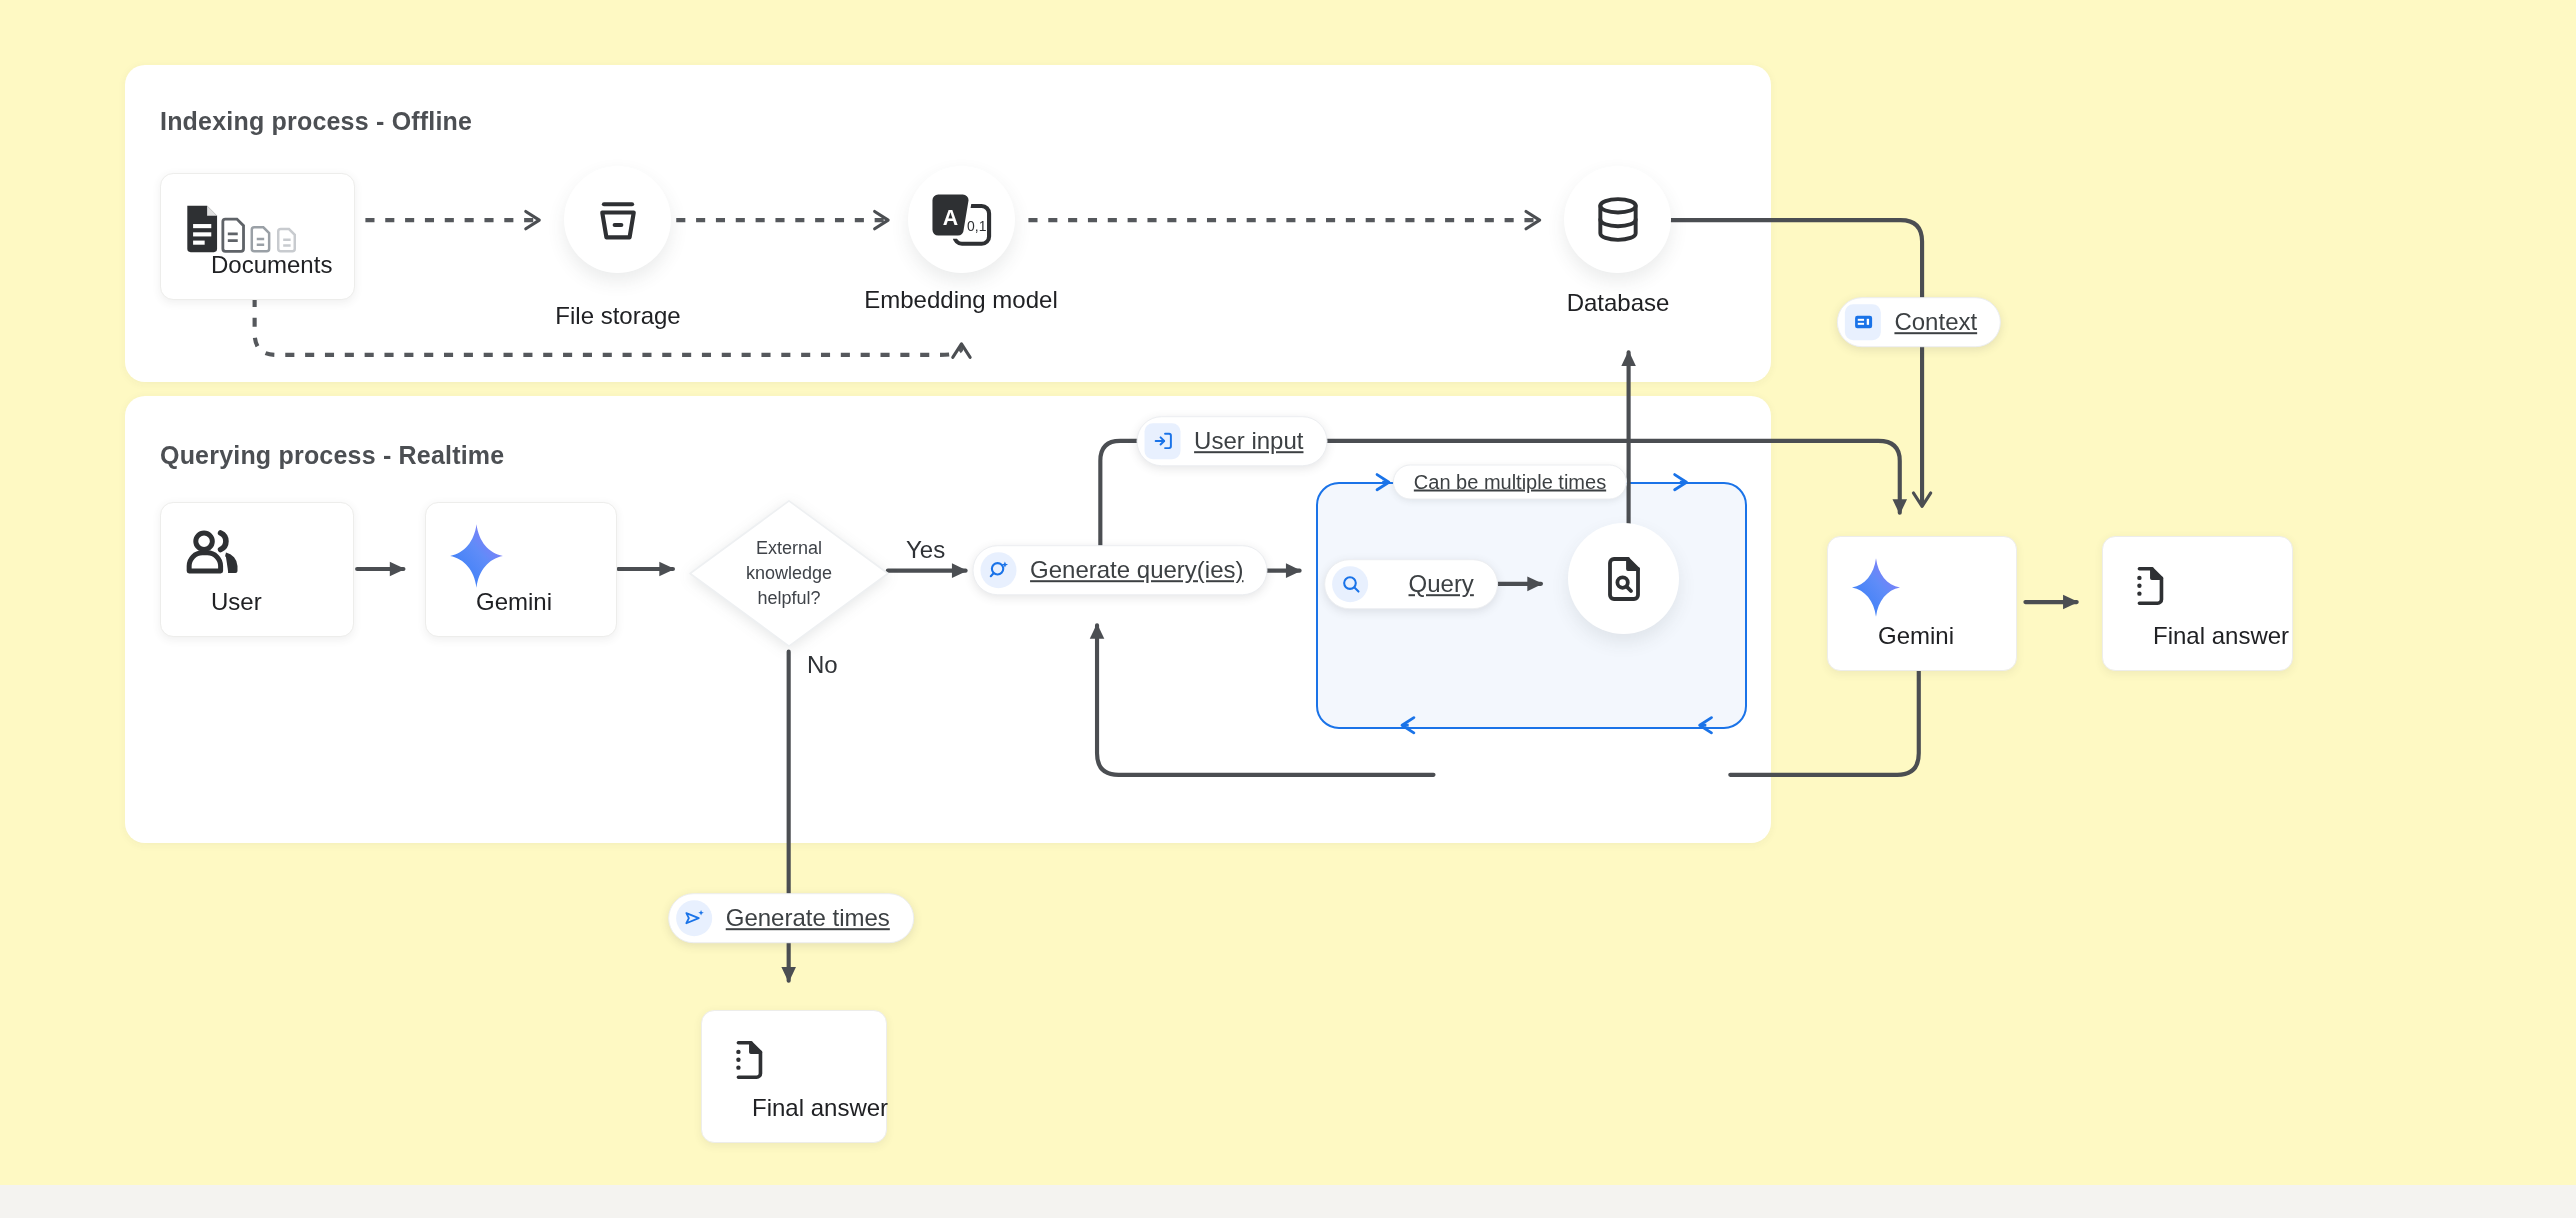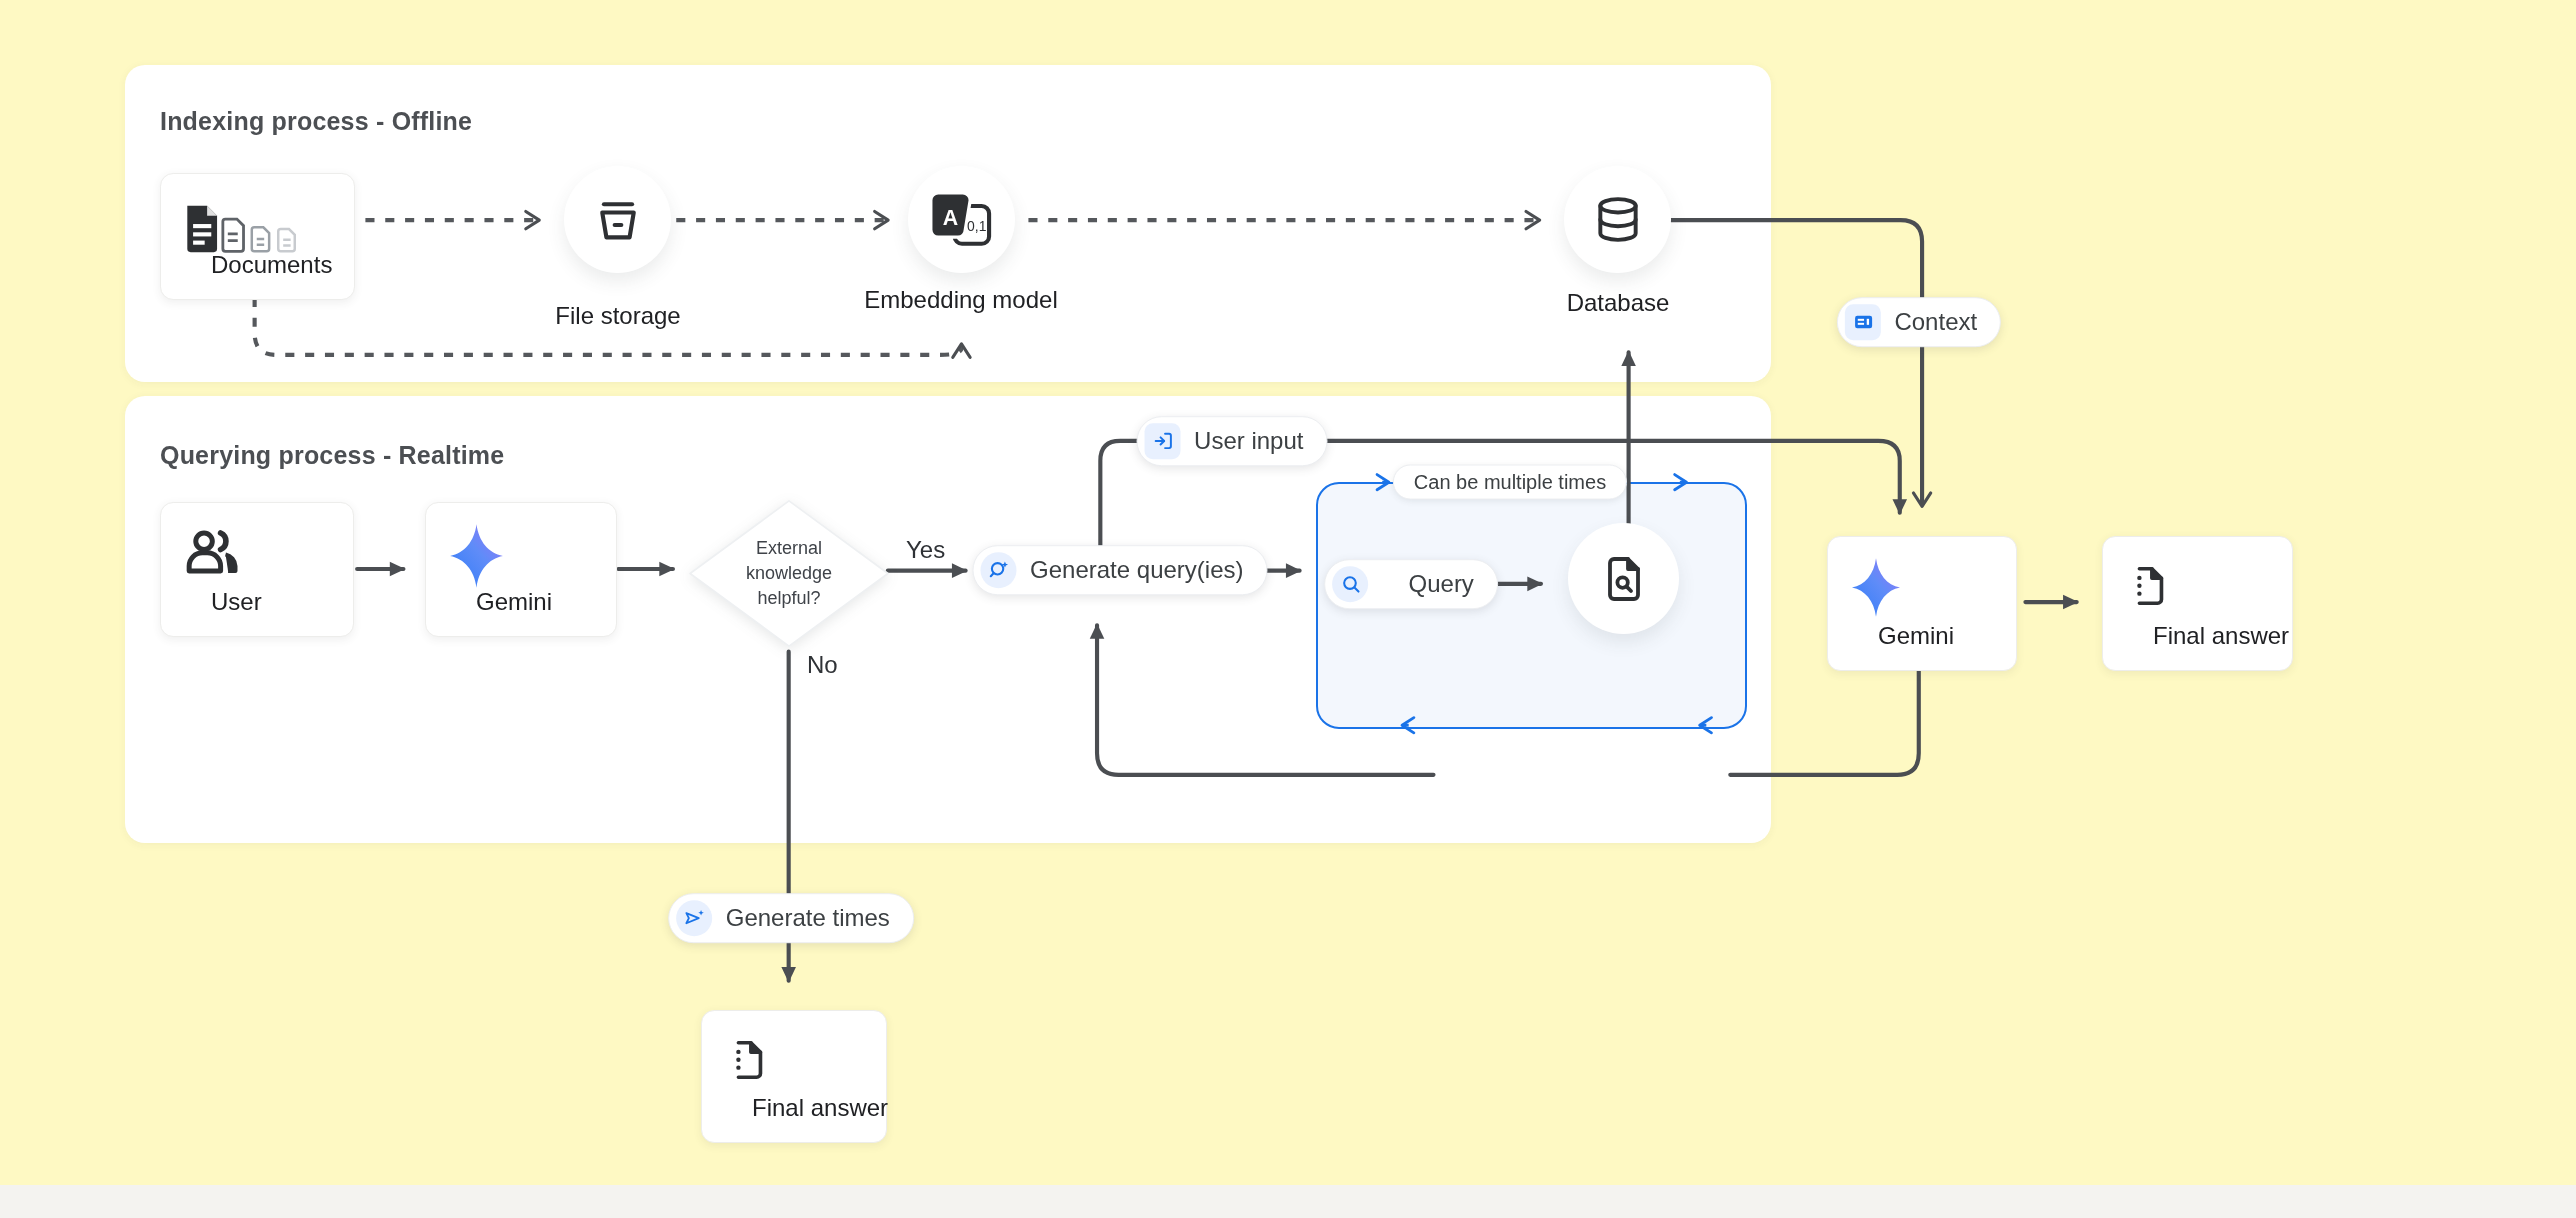--- a/index.html
+++ b/index.html
@@ -14,21 +14,21 @@
   .card .card-label{position:absolute;left:22px;bottom:20px;font-size:24px;font-weight:500;color:#202124;white-space:nowrap;margin-left:28px;}
 
   .circle{position:absolute;width:107px;height:107px;border-radius:50%;background:#fff;
           box-shadow:0 8.3px 18px rgba(60,64,67,.10);display:flex;align-items:center;justify-content:center;}
   .circle-label{position:absolute;transform:translateX(-50%);font-size:24px;font-weight:500;color:#202124;
                 text-align:center;white-space:nowrap;}
   .circle-label.wrap{white-space:normal;width:190px;line-height:1.45;}
 
   .pill{position:absolute;transform:translate(-50%,-50%);display:inline-flex;align-items:center;gap:13.2px;
         background:#fff;border:1.2px solid #eceef1;border-radius:826px;padding:5.8px 23px 5.8px 7.4px;
-        box-shadow:0 2.5px 10px rgba(60,64,67,.13);font-size:24px;color:#3c4043;white-space:nowrap;z-index:6;}
+        box-shadow:0 2.5px 10px rgba(60,64,67,.13);font-size:24px;color:#3c4043;white-space:nowrap;z-index:6;text-decoration:underline;}
   .pill .badge-icon{width:36px;height:36px;border-radius:50%;background:#e8f0fe;display:flex;
         align-items:center;justify-content:center;flex:0 0 auto;}
   .pill .badge-icon.square{border-radius:8.3px;}
   .pill.plain{padding:5px 20px;font-size:20px;color:#3c4043;box-shadow:0 1.7px 6.6px rgba(60,64,67,.10);}
 
   .edge-label{position:absolute;font-size:24px;font-weight:500;color:#2f3236;z-index:5;}
 
   .diamond-wrap{position:absolute;z-index:4;}
   .diamond-text{position:absolute;top:50%;left:50%;transform:translate(-50%,-50%);width:132px;
         text-align:center;font-size:18px;color:#3f4349;line-height:1.4;}

